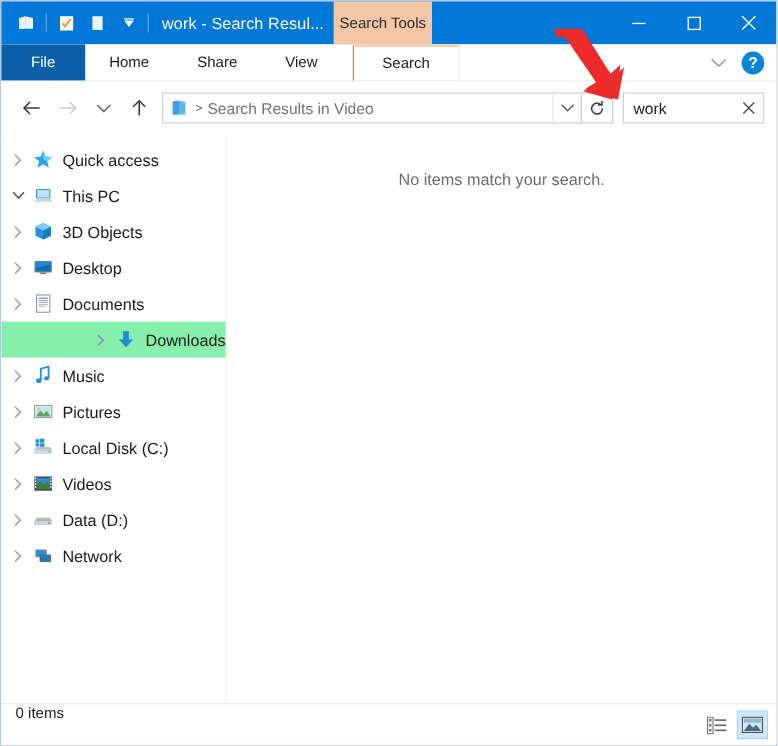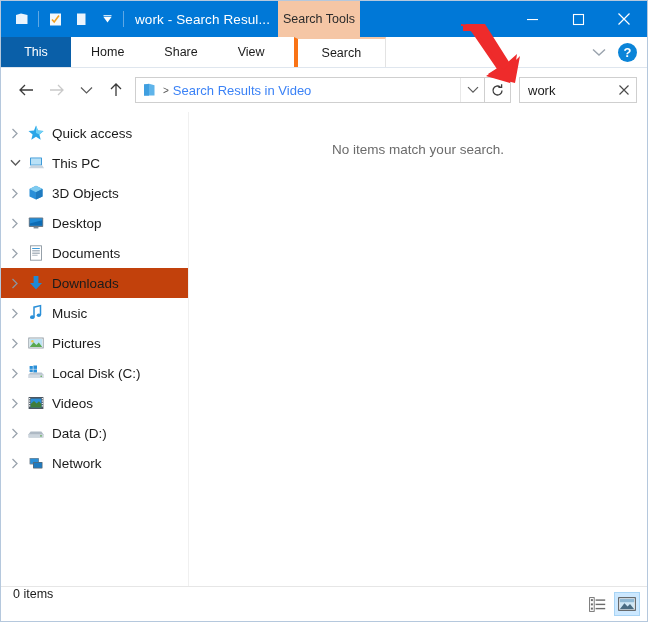--- a/index.html
+++ b/index.html
@@ -73,21 +73,21 @@
     display: flex; align-items: center; justify-content: center;
     font-size: 12.5px;
   }
   .tab {
     padding: 0 20px;
     display: flex; align-items: center; justify-content: center;
     font-size: 12.5px;
     color: #1b1b1b;
   }
   .tab.search-tab {
-    border-left: 4px solid #f97316;
+    border-left: 1px solid #f97316;
     border-right: 1px solid #e3e3e3;
     border-top: 2px solid #f5c6a5;
     margin-left: 9px;
     padding: 0 24px;
     background: #fff;
   }
   .ribbon-right {
     position: absolute; right: 4px; top: 0;
     height: 31px;
     display: flex; align-items: center; gap: 6px;
@@ -117,21 +117,21 @@
     flex: 1;
     height: 26px;
     border: 1px solid #cfcfcf;
     background: #fff;
     display: flex; align-items: center;
     margin-left: 4px;
     min-width: 0;
   }
   .addr-icon { width: 26px; display: flex; align-items: center; justify-content: center; }
   .addr-chev-small { margin: 0 4px 0 1px; color: #555; font-size: 10px; }
-  .addr-text { font-size: 13px; color: #3b82f6; white-space: nowrap; overflow: hidden; flex: 1; }
+  .addr-text { font-size: 13px; color: #737373; white-space: nowrap; overflow: hidden; flex: 1; }
   .addr-drop {
     width: 24px; height: 24px;
     display: flex; align-items: center; justify-content: center;
     border-left: 1px solid #e8e8e8;
   }
   .refresh-btn {
     width: 26px; height: 26px;
     display: flex; align-items: center; justify-content: center;
     border: 1px solid #cfcfcf;
     border-left: none;
@@ -161,21 +161,21 @@
     border-right: 1px solid #f0f0f0;
     padding-top: 6px;
     position: relative;
   }
   .tree-row {
     height: 30px;
     display: flex; align-items: center;
     padding-left: 4px;
     position: relative;
   }
-  .tree-row.selected { background: #c2410c; }
+  .tree-row.selected { background: #86efac; justify-content: flex-end; }
   .chev {
     width: 20px; height: 20px;
     display: flex; align-items: center; justify-content: center;
     flex: 0 0 20px;
   }
   .tree-icon {
     width: 22px; height: 20px;
     display: flex; align-items: center; justify-content: center;
     flex: 0 0 22px;
     margin-right: 5px;
@@ -279,21 +279,21 @@
       <div class="wc">
         <svg width="14" height="14" viewBox="0 0 14 14">
           <path d="M1.5 1.5 L12.5 12.5 M12.5 1.5 L1.5 12.5" stroke="#ffffff" stroke-width="1.2"></path>
         </svg>
       </div>
     </div>
   </div>
 
   <div class="ribbonbar">
     <div class="tab-file">
-      <span>This</span>
+      <span>File</span>
     </div>
     <div class="tab">
       <span>Home</span>
     </div>
     <div class="tab">
       <span>Share</span>
     </div>
     <div class="tab">
       <span>View</span>
     </div>

